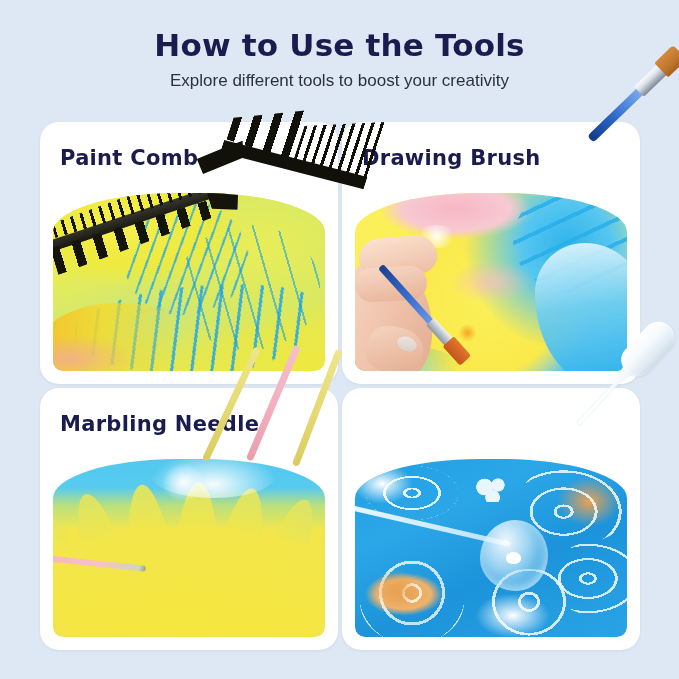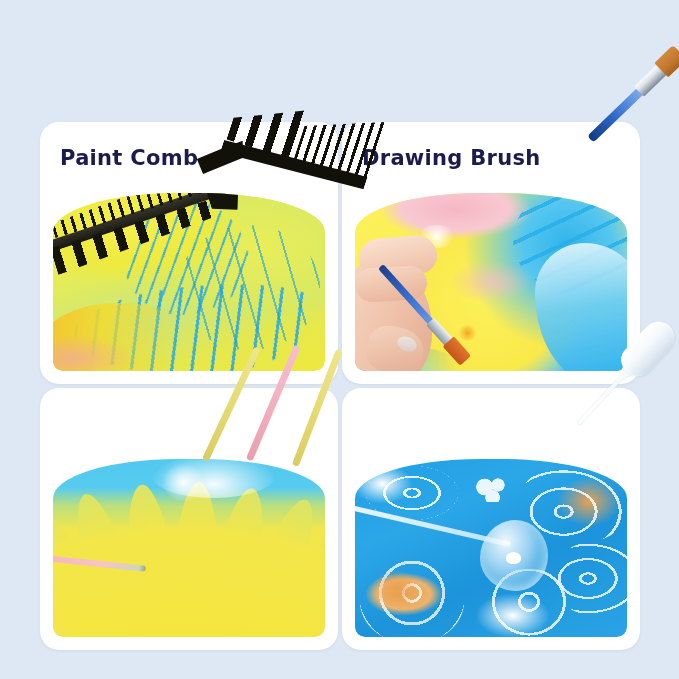--- a/index.html
+++ b/index.html
@@ -311,20 +311,22 @@
     background:linear-gradient(180deg,#ffffff 0%,#f6fafd 40%,#dfeaf2 78%,#cddce7 100%);
     border-radius:16px 18px 18px 16px;
     box-shadow:inset 0 2px 4px rgba(255,255,255,.9), 0 1px 2px rgba(140,165,190,.25); }
 </style>
 </head>
 <body>
 
 <div class="page">
 
   <div class="header">
+    <div class="title">How to Use the Tools</div>
+    <div class="subtitle">Explore different tools to boost your creativity</div>
   </div>
 
   <div class="grid">
 
     <div class="card r0 c0">
       <div class="card-label">Paint Comb</div>
 
       <div class="photo">
         <div class="tray">
           <div class="paint1">
@@ -383,20 +385,21 @@
       <div class="tool brush-icon">
         <div class="in">
           <div class="handle"></div>
           <div class="fer"></div>
           <div class="tip"></div>
         </div>
       </div>
     </div>
 
     <div class="card r1 c0">
+      <div class="card-label">Marbling Needle</div>
 
       <div class="photo">
         <div class="tray">
           <div class="paint3">
             <div class="petals">
               <div class="petal p1"></div>
               <div class="petal p2"></div>
               <div class="petal p3"></div>
               <div class="petal p4"></div>
               <div class="petal p5"></div>

